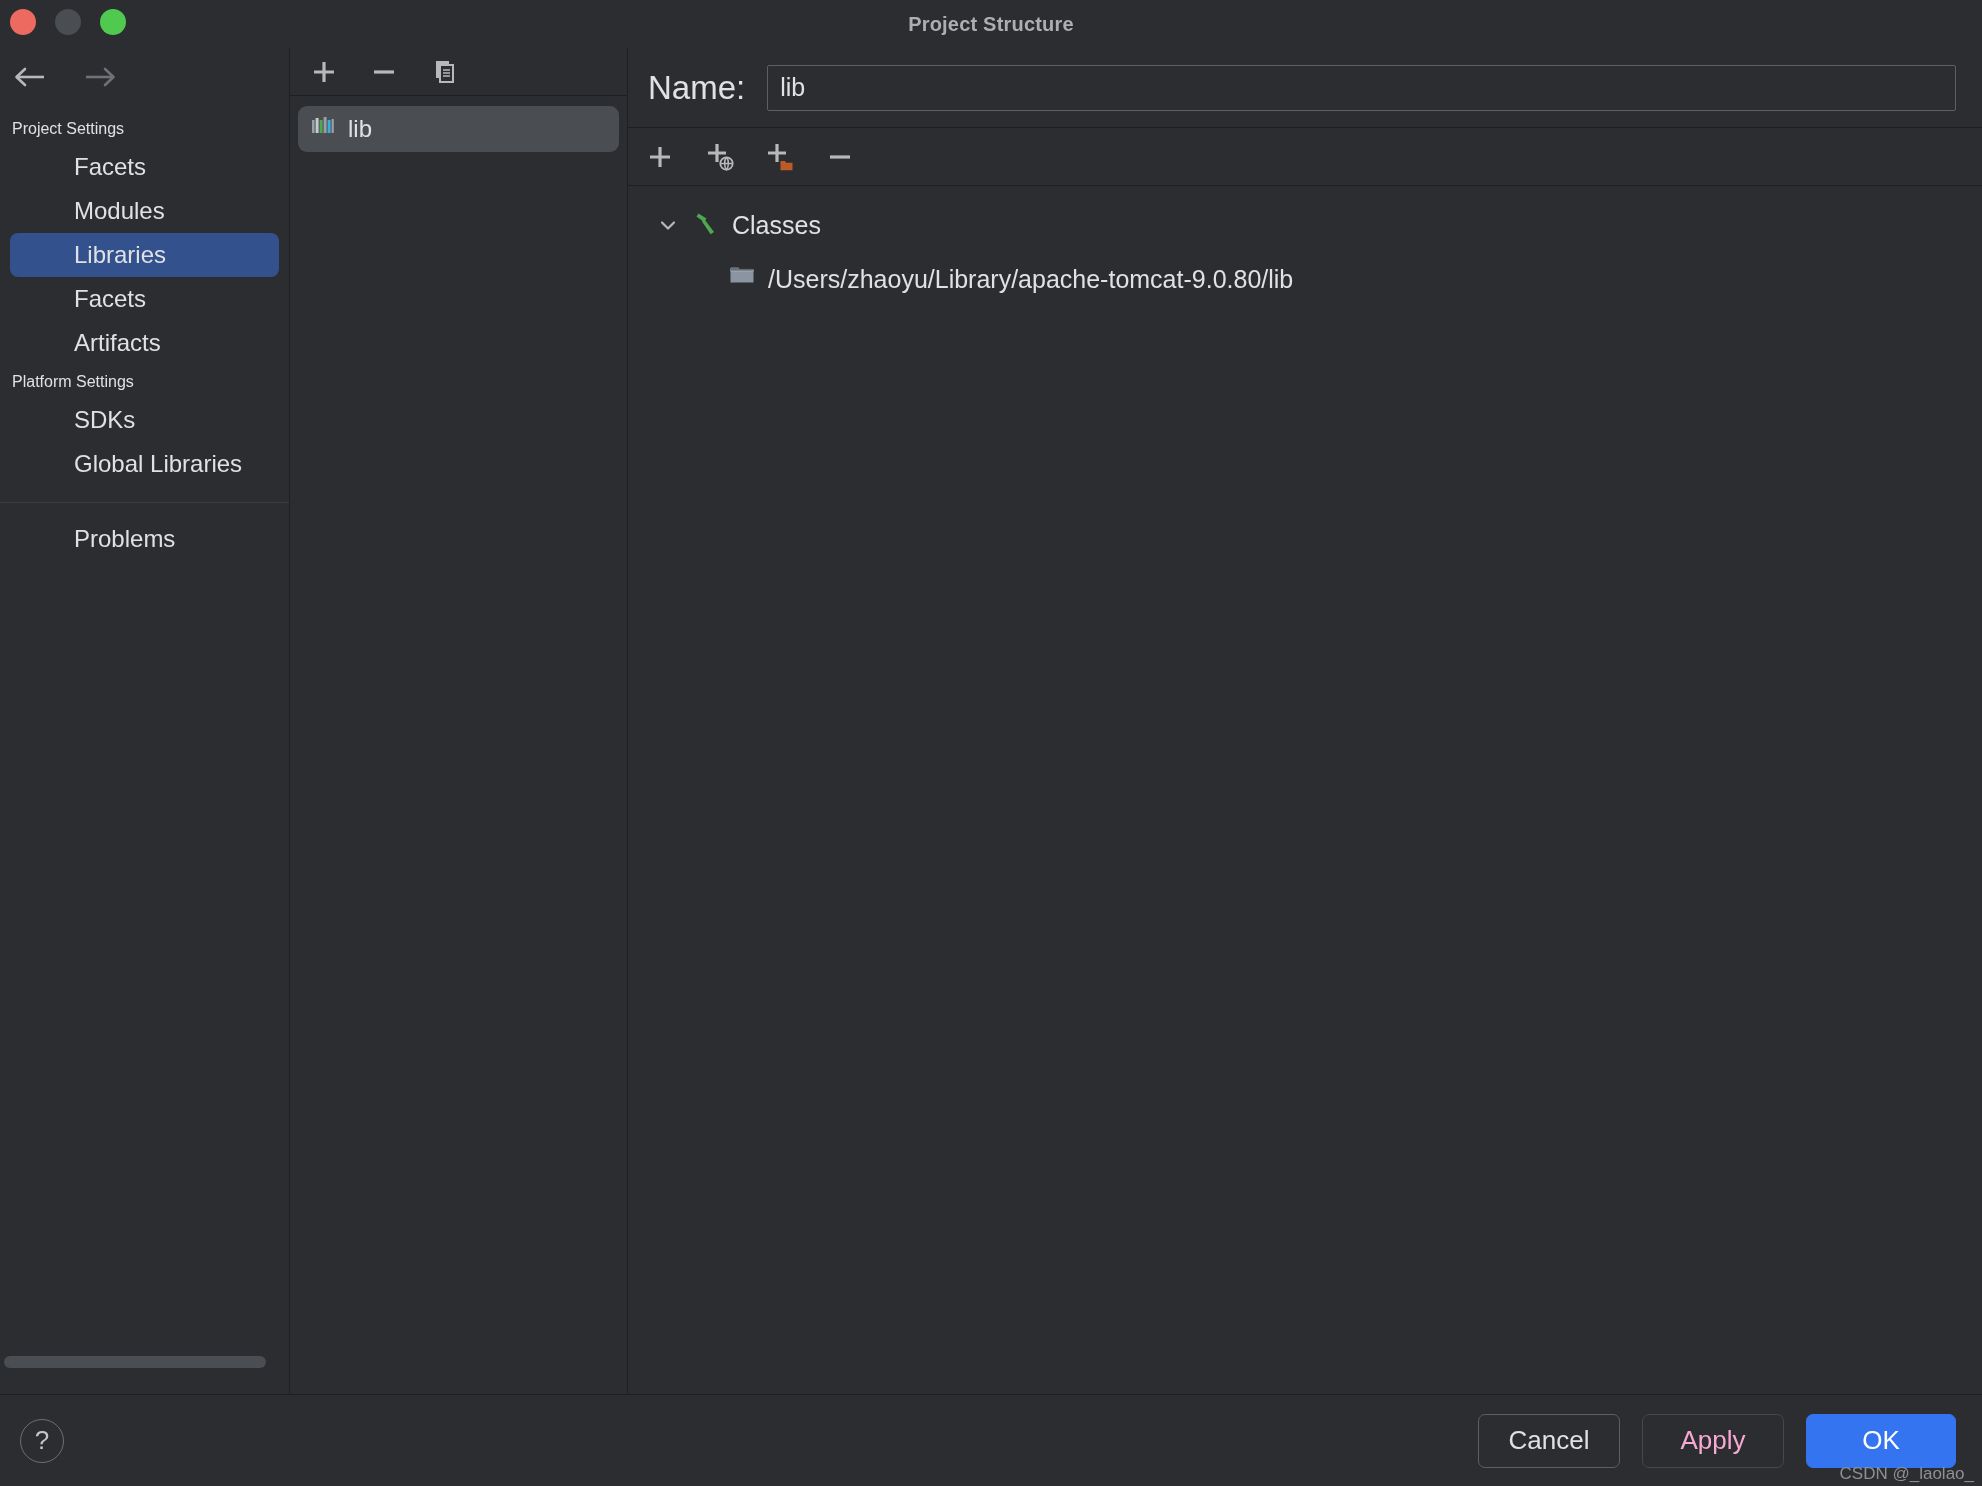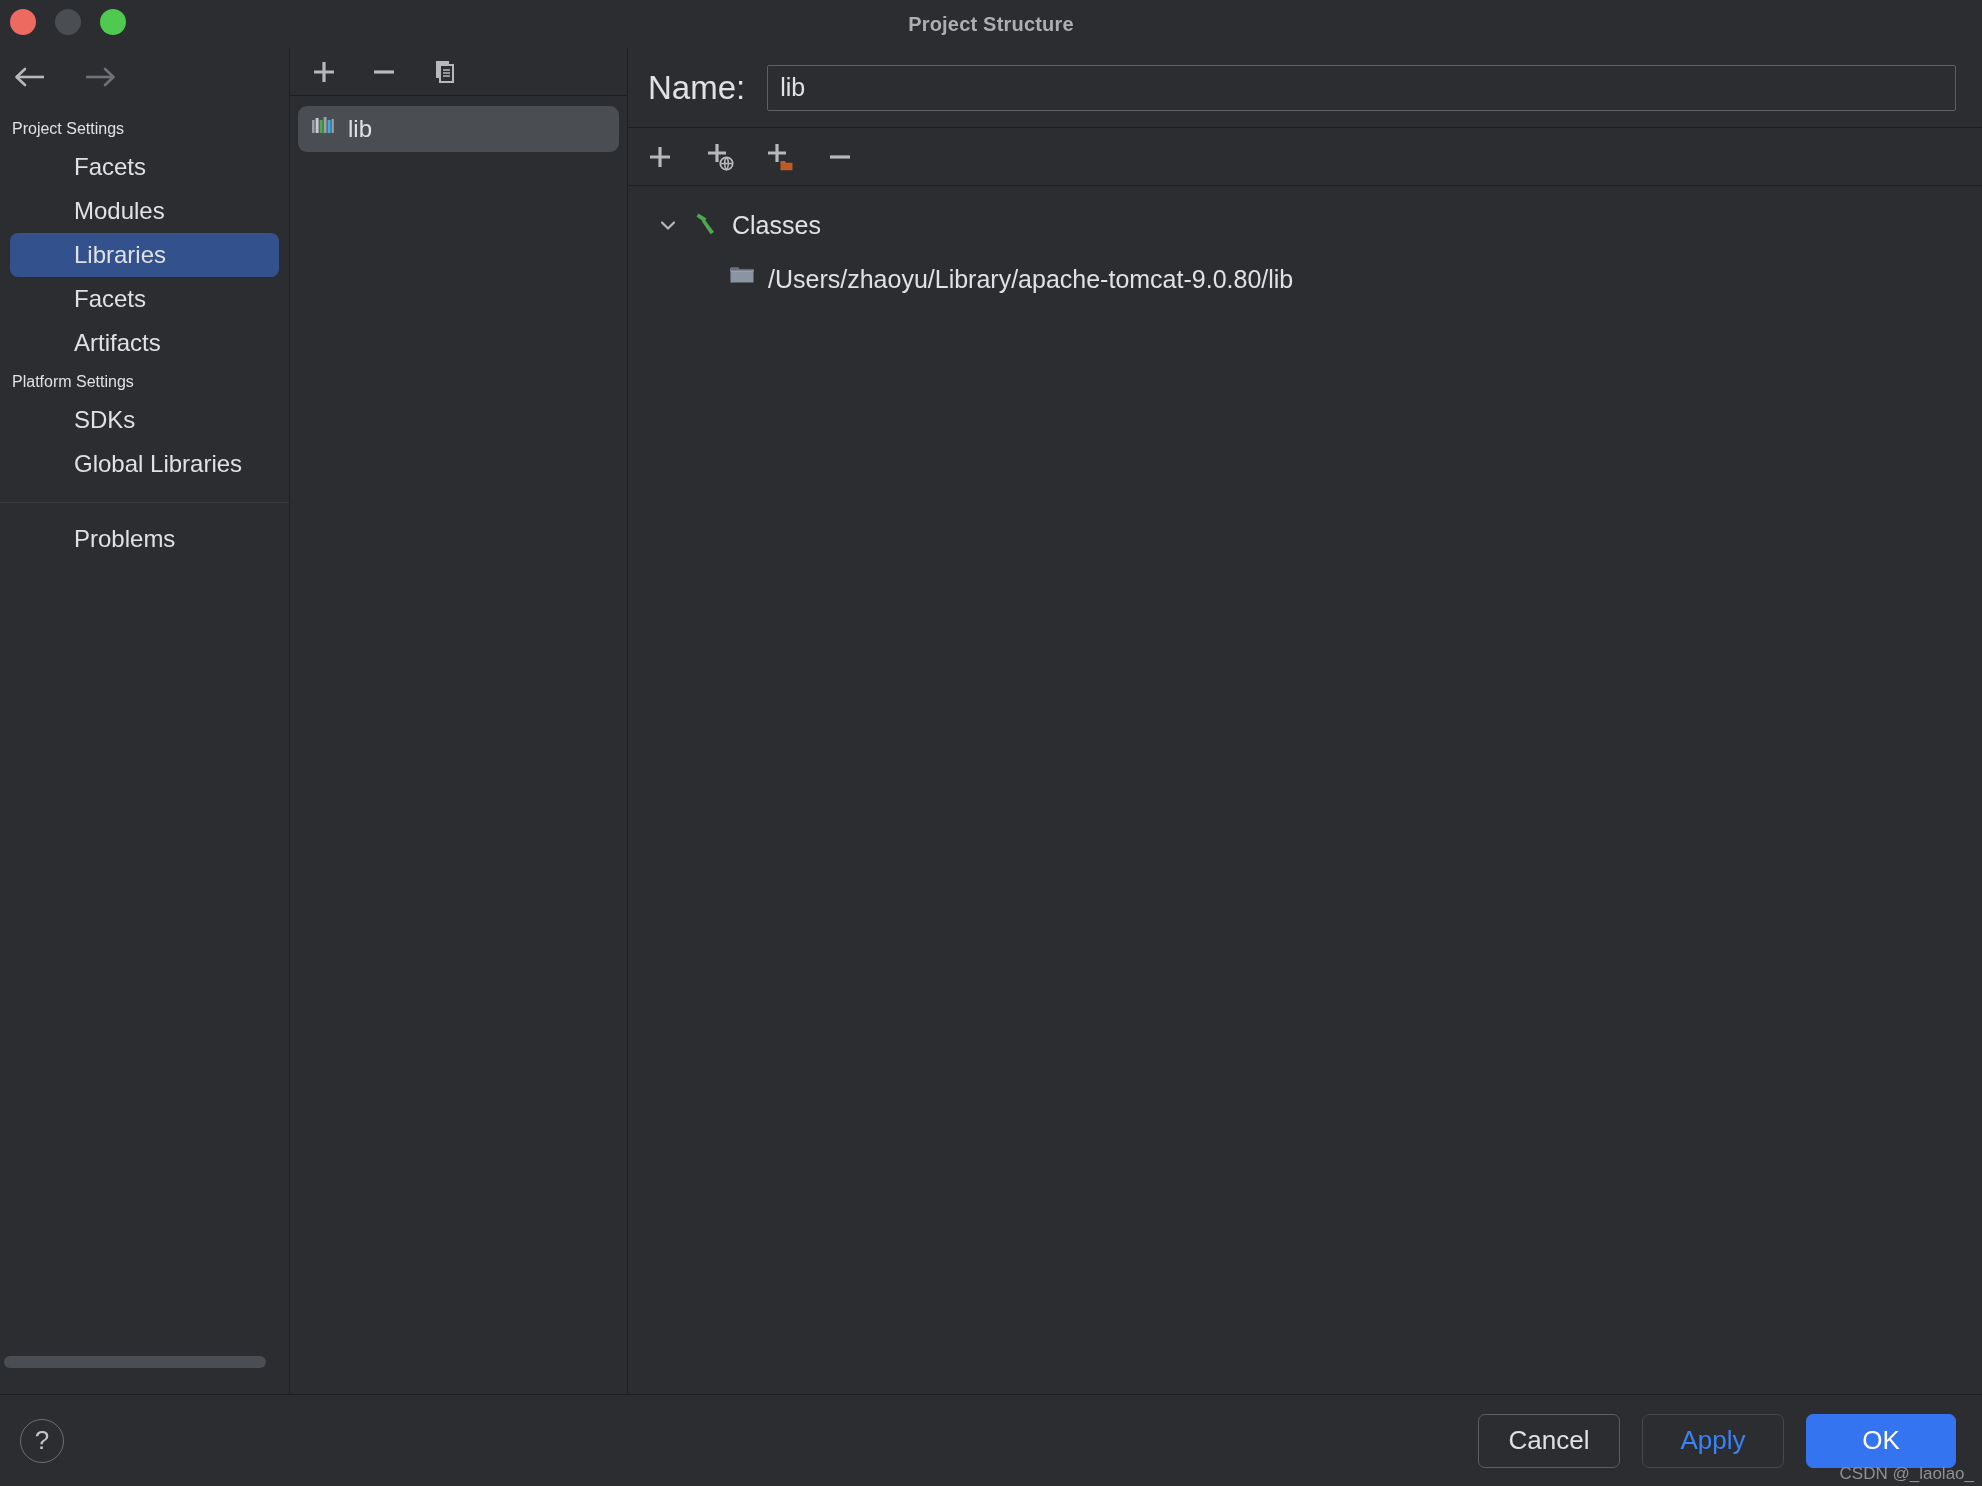--- a/index.html
+++ b/index.html
@@ -160,21 +160,21 @@
   .footer-spacer { flex: 1 1 auto; }
   .btns { display: flex; align-items: center; gap: 22px; }
   .btn {
     min-width: 142px; height: 54px;
     border-radius: 7px; font-size: 26px;
     display: flex; align-items: center; justify-content: center;
     padding: 0 22px;
     font-family: "Liberation Sans", sans-serif;
   }
   .btn.secondary { background: #2b2d30; border: 1px solid #5c6064; color: #dfe1e5; }
-  .btn.disabled  { background: #2b2d30; border: 1px solid #44474b; color: #3b82f6; }
+  .btn.disabled  { background: #2b2d30; border: 1px solid #44474b; color: #f9a8d4; }
   .btn.primary   { background: #3574f0; border: 1px solid #3574f0; color: #ffffff; min-width: 150px; }
   .watermark {
     position: absolute; right: 8px; bottom: 2px;
     color: #8d9094; font-size: 17px;
     font-family: "Liberation Sans", sans-serif;
   }
 </style>
 </head>
 <body>
 

